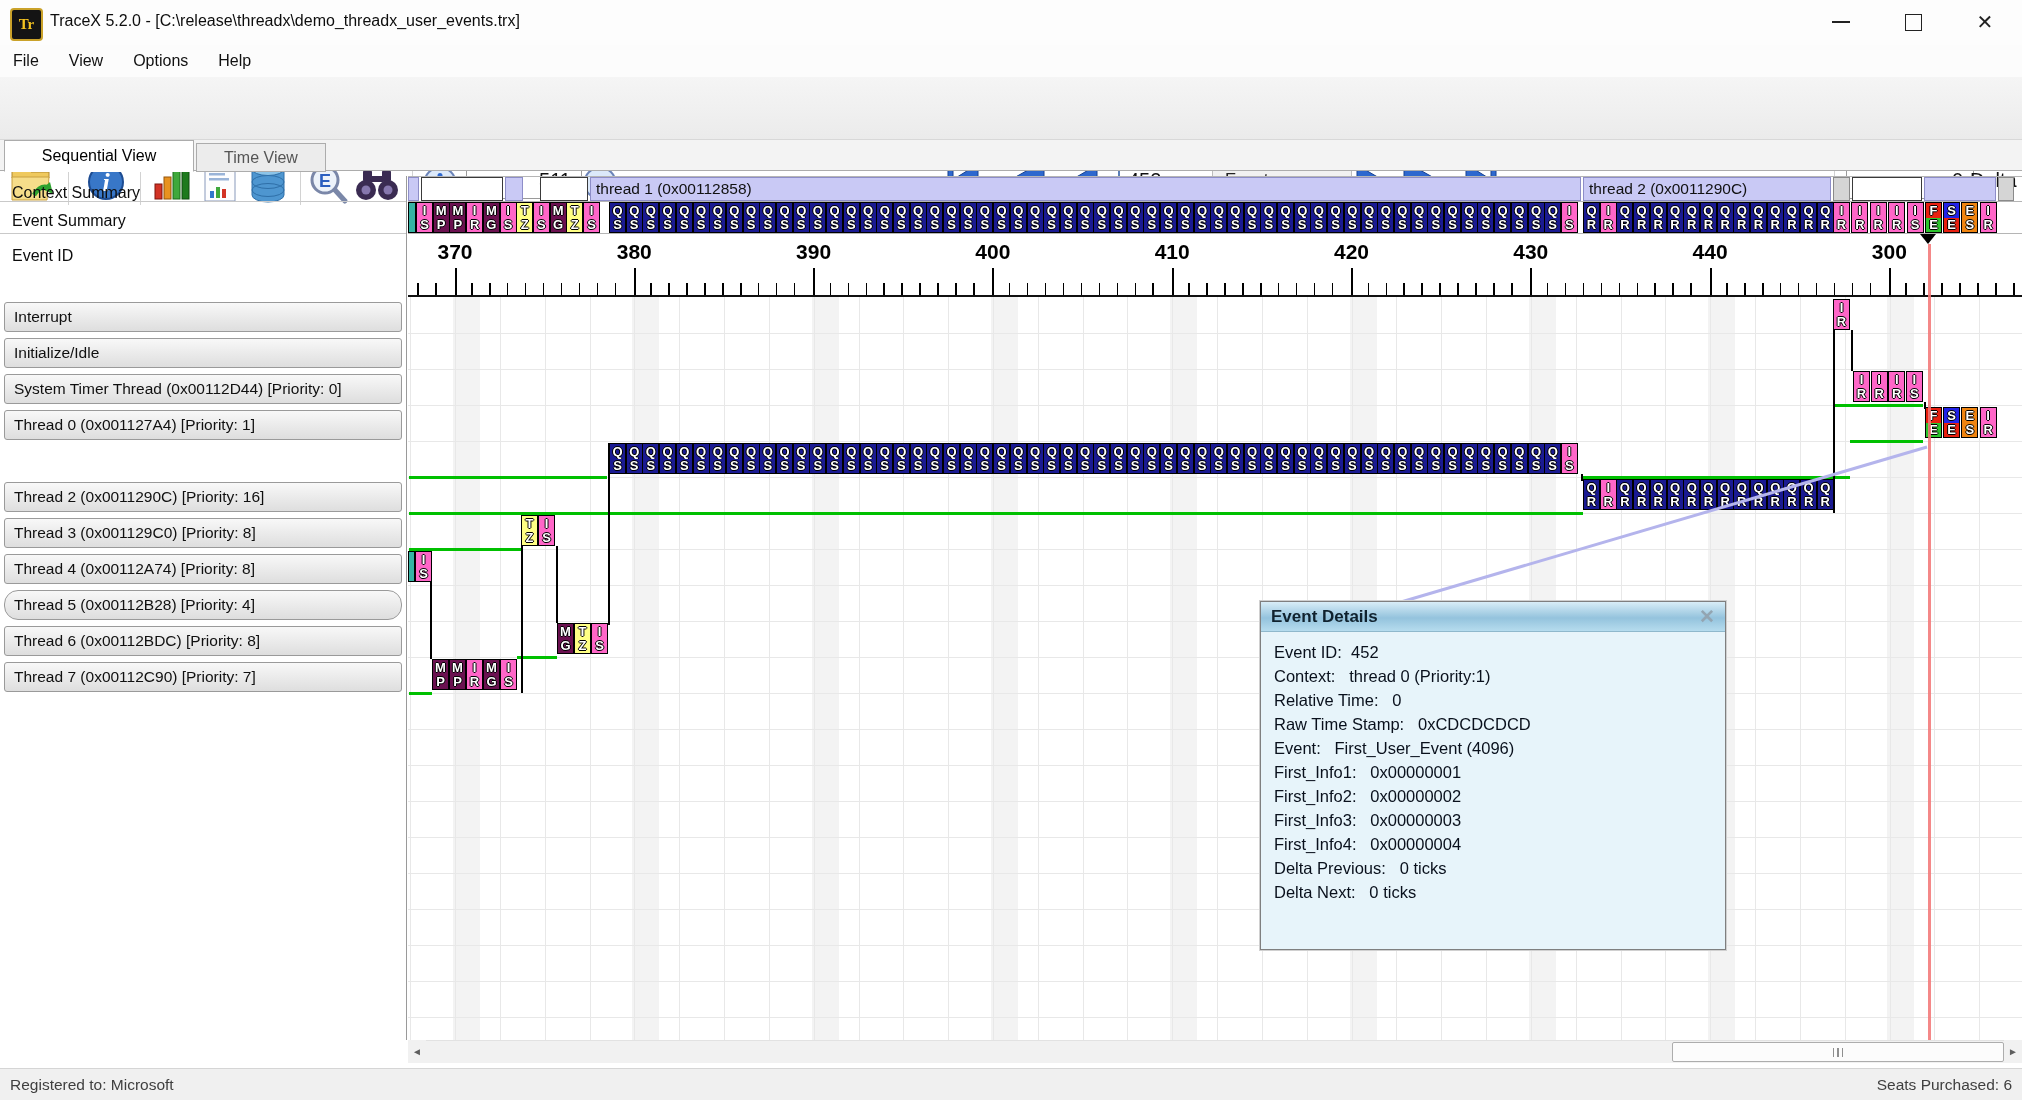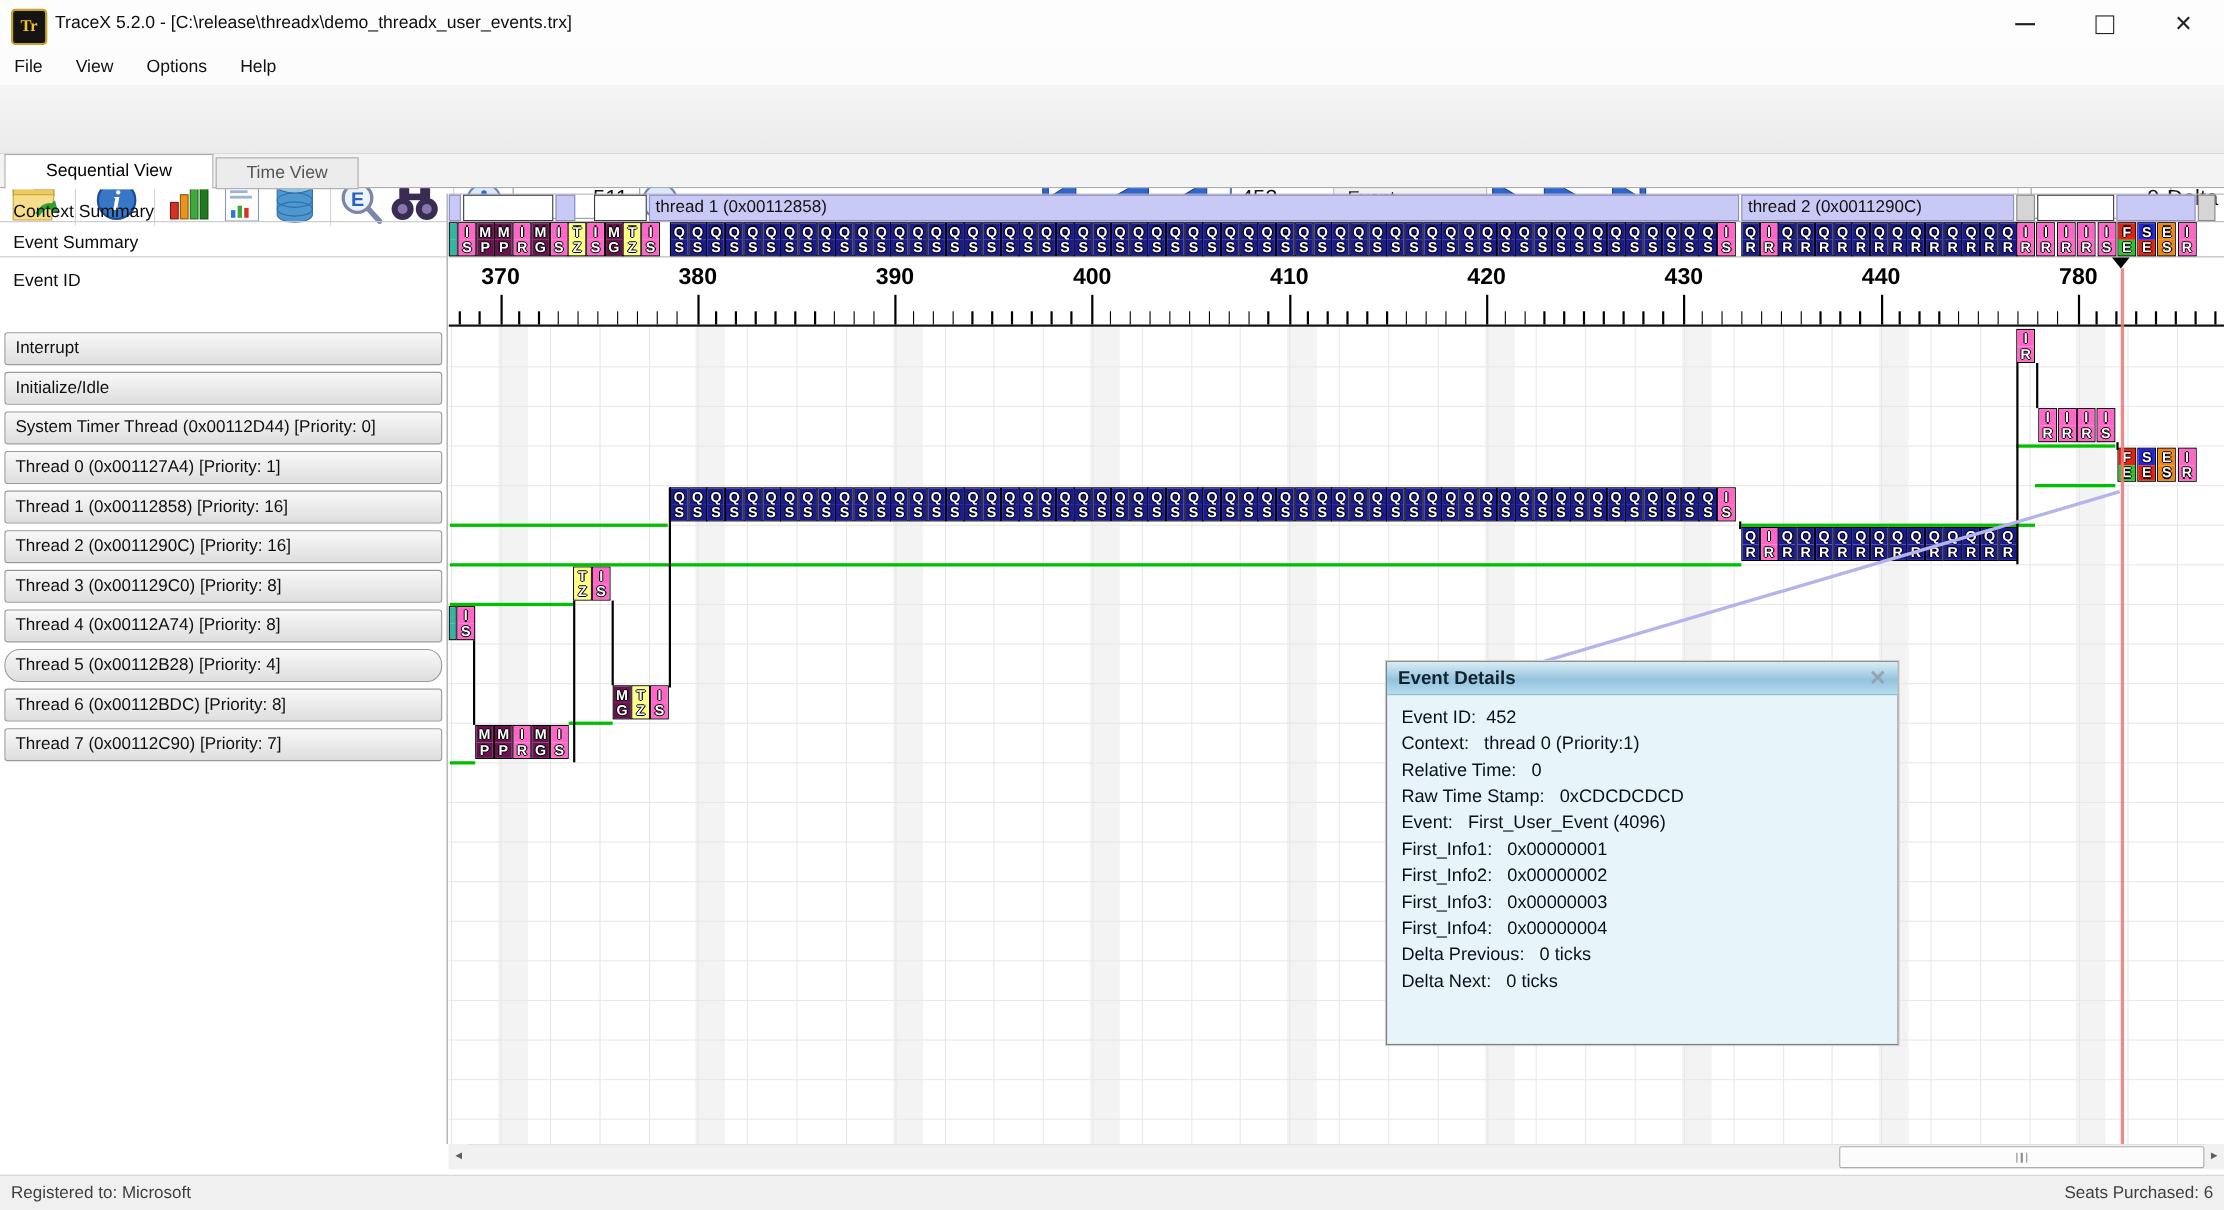--- a/index.html
+++ b/index.html
@@ -236,21 +236,20 @@
 <div class="abs" id="stage" style="left:0;top:0;width:2022px;height:1100px">
     <div class="sidelabel" style="position: absolute; left: 12px; top: 184px;">Context Summary</div>
     <div class="sidelabel" style="position: absolute; left: 12px; top: 212px;">Event Summary</div>
     <div class="sidelabel" style="position: absolute; left: 12px; top: 247px;">Event ID</div>
     <div class="siderule" style="position: absolute; top: 201px;"></div>
     <div class="siderule" style="position: absolute; top: 233px;"></div>
     <div class="ctxbtn" style="position: absolute; top: 338px;">Initialize/Idle</div>
     <div class="ctxbtn" style="position: absolute; top: 302px;">Interrupt</div>
     <div class="ctxbtn" style="position: absolute; top: 374px;">System Timer Thread (0x00112D44) [Priority: 0]</div>
     <div class="ctxbtn" style="position: absolute; top: 410px;">Thread 0 (0x001127A4) [Priority: 1]</div>
-    <div class="ctxbtn" style="position: absolute; top: 446px;">Thread 1 (0x00112858) [Priority: 16]</div>
     <div class="ctxbtn" style="position: absolute; top: 482px;">Thread 2 (0x0011290C) [Priority: 16]</div>
     <div class="ctxbtn" style="position: absolute; top: 518px;">Thread 3 (0x001129C0) [Priority: 8]</div>
     <div class="ctxbtn" style="position: absolute; top: 554px;">Thread 4 (0x00112A74) [Priority: 8]</div>
     <div class="ctxbtn" style="position: absolute; top: 590px; border-radius: 14px;">Thread 5 (0x00112B28) [Priority: 4]</div>
     <div class="ctxbtn" style="position: absolute; top: 626px; text-align: right;">Thread 6 (0x00112BDC) [Priority: 8]</div>
     <div class="ctxbtn" style="position: absolute; top: 662px;">Thread 7 (0x00112C90) [Priority: 7]</div>
     <div style="position: absolute; left: 406px; top: 176px; width: 1px; height: 864px; background: rgb(154, 154, 154);"></div>
     <div style="position: absolute; left: 408px; top: 176px; width: 1614px; height: 1px; background: rgb(181, 181, 181);"></div>
     <div style="position: absolute; left: 408px; top: 201px; width: 1614px; height: 1px; background: rgb(181, 181, 181);"></div>
     <div style="position: absolute; left: 408px; top: 233px; width: 1614px; height: 1px; background: rgb(181, 181, 181);"></div>
@@ -411,21 +410,21 @@
     <div class="axislabel" style="position: absolute; left: 957.9px; top: 240px;">400</div>
     <div class="tick" style="position: absolute; left: 1171.7px; top: 268px; width: 2px; height: 27px;"></div>
     <div class="axislabel" style="position: absolute; left: 1137.2px; top: 240px;">410</div>
     <div class="tick" style="position: absolute; left: 1351px; top: 268px; width: 2px; height: 27px;"></div>
     <div class="axislabel" style="position: absolute; left: 1316.5px; top: 240px;">420</div>
     <div class="tick" style="position: absolute; left: 1530.3px; top: 268px; width: 2px; height: 27px;"></div>
     <div class="axislabel" style="position: absolute; left: 1495.8px; top: 240px;">430</div>
     <div class="tick" style="position: absolute; left: 1709.6px; top: 268px; width: 2px; height: 27px;"></div>
     <div class="axislabel" style="position: absolute; left: 1675.1px; top: 240px;">440</div>
     <div class="tick" style="position: absolute; left: 1888.9px; top: 268px; width: 2px; height: 27px;"></div>
-    <div class="axislabel" style="position: absolute; left: 1854.4px; top: 240px;">780</div>
+    <div class="axislabel" style="position: absolute; left: 1854.4px; top: 240px;">300</div>
     <div class="ctxseg seg-thread" style="position: absolute; left: 408px; top: 177px; width: 11px;"></div>
     <div class="ctxseg seg-other" style="position: absolute; left: 421px; top: 177px; width: 82px;"></div>
     <div class="ctxseg seg-thread" style="position: absolute; left: 505px; top: 177px; width: 18px;"></div>
     <div class="ctxseg seg-other" style="position: absolute; left: 540px; top: 177px; width: 48px;"></div>
     <div class="ctxseg seg-thread" style="position: absolute; left: 590px; top: 177px; width: 991px;">thread 1 (0x00112858)</div>
     <div class="ctxseg seg-thread" style="position: absolute; left: 1583px; top: 177px; width: 248px;">thread 2 (0x0011290C)</div>
     <div class="ctxseg seg-int" style="position: absolute; left: 1833px; top: 177px; width: 17px;"></div>
     <div class="ctxseg seg-other" style="position: absolute; left: 1852px; top: 177px; width: 70px;"></div>
     <div class="ctxseg seg-thread" style="position: absolute; left: 1924px; top: 177px; width: 72px;"></div>
     <div class="ctxseg seg-int" style="position: absolute; left: 1998px; top: 177px; width: 16px;"></div>

